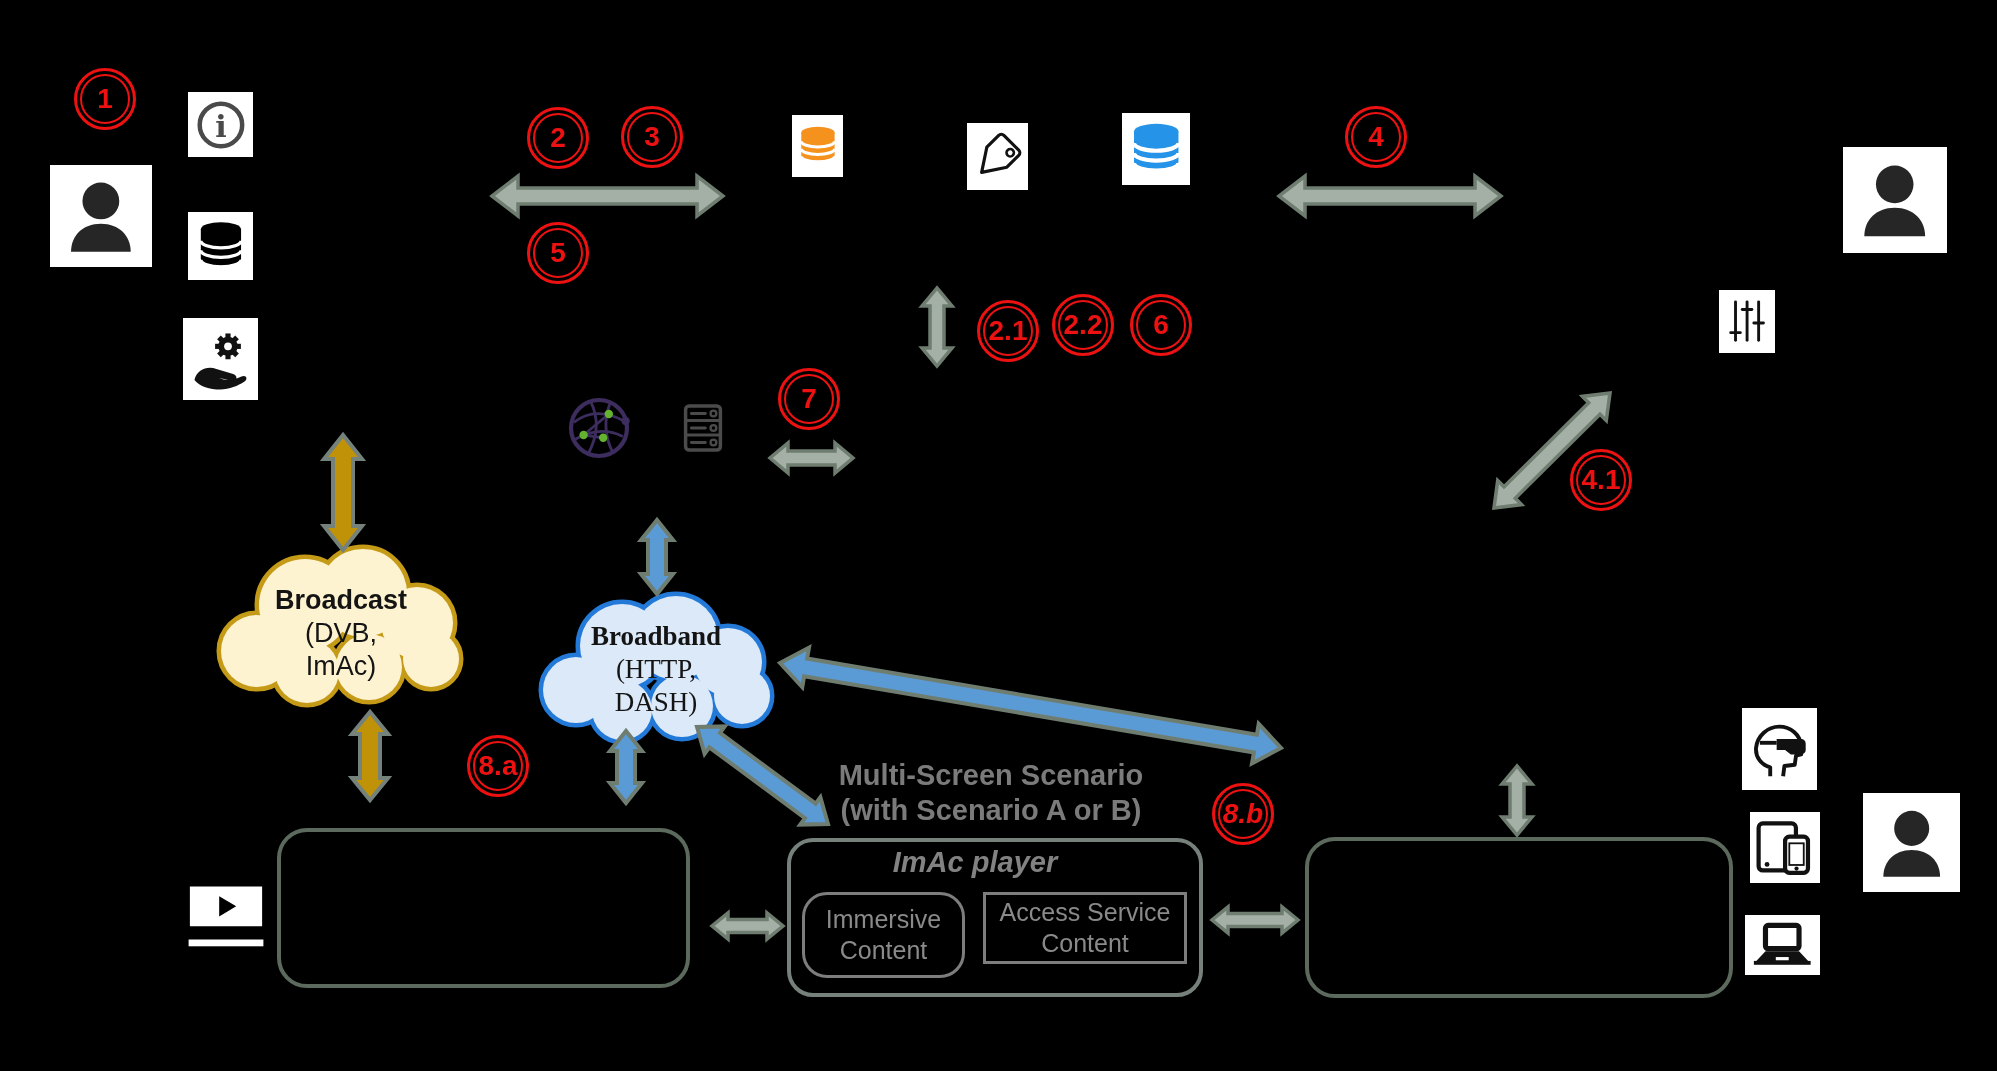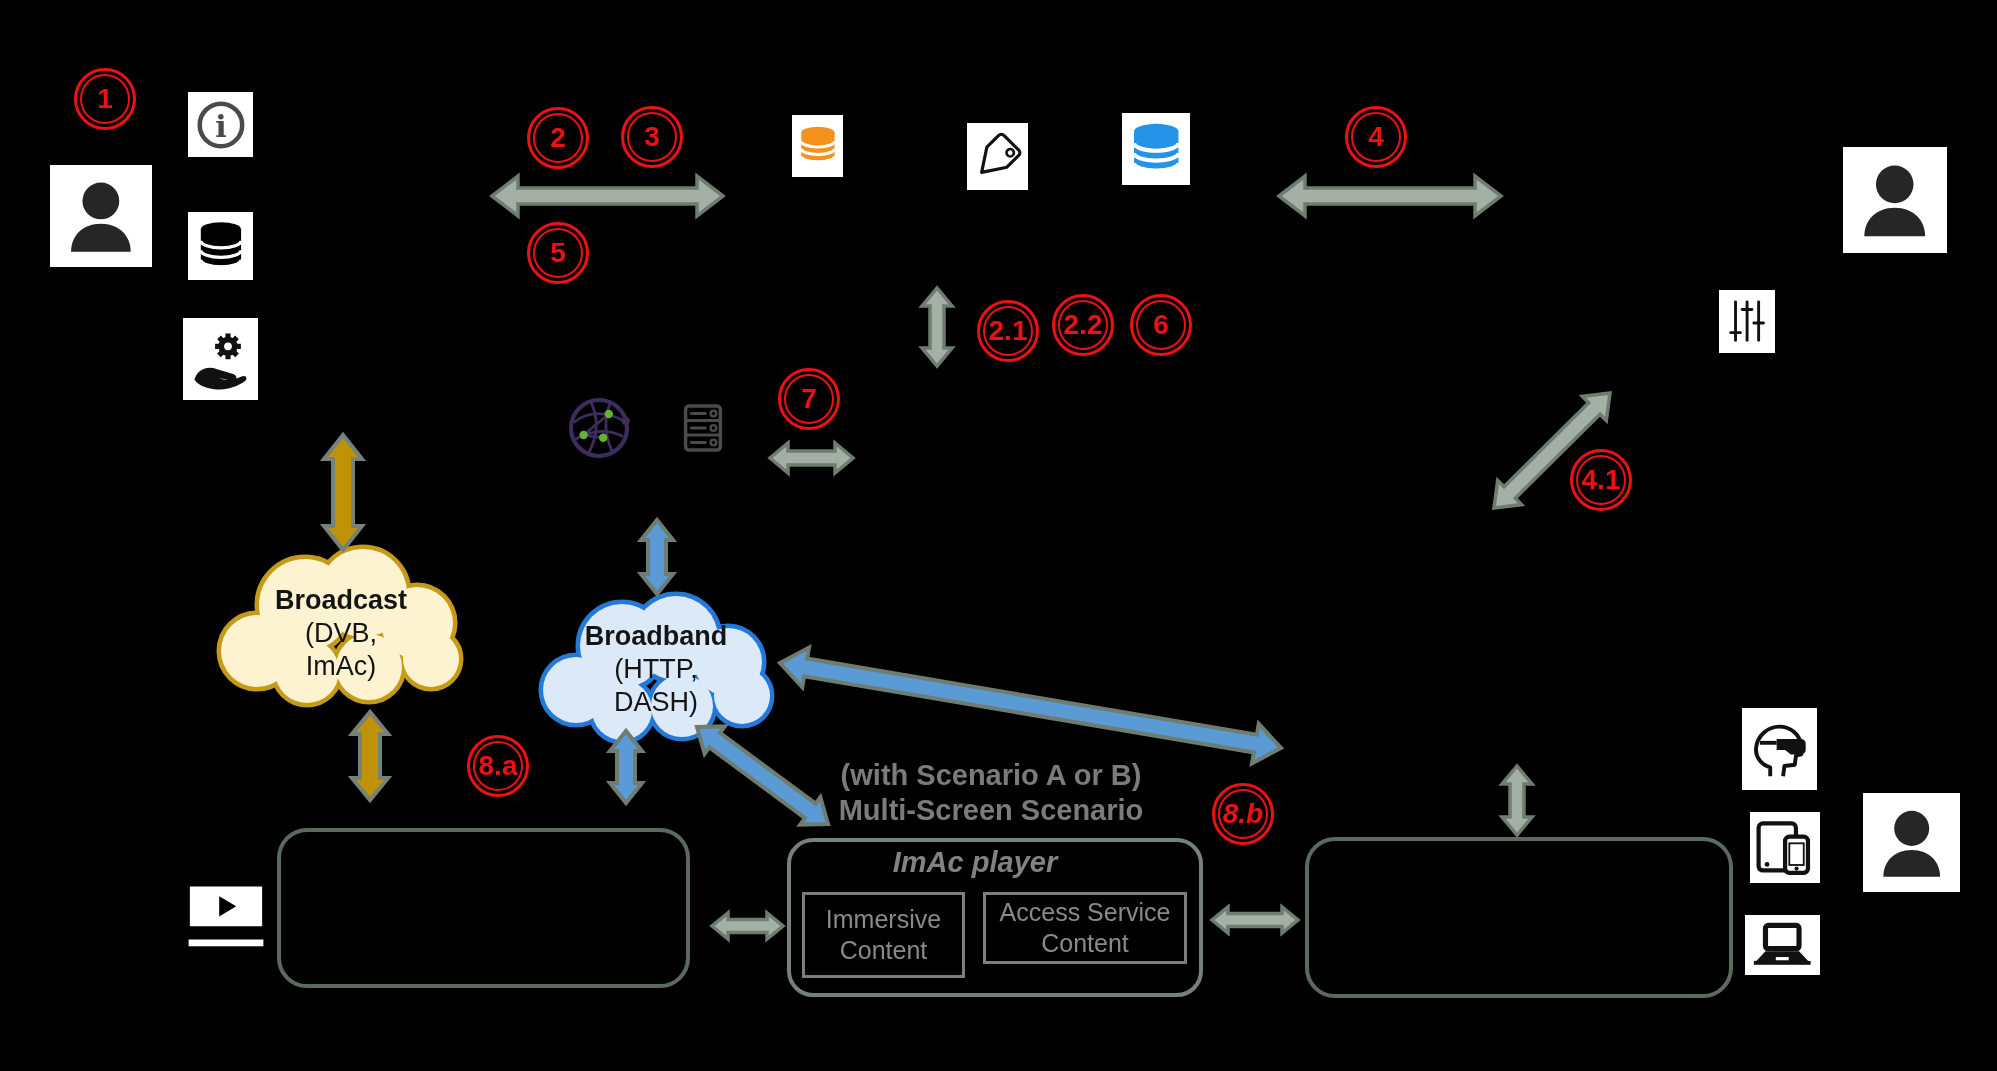--- a/index.html
+++ b/index.html
@@ -76,21 +76,21 @@
     <g fill="#dce9f8">
       <circle cx="46" cy="112" r="33"></circle>
         <circle cx="92" cy="68" r="42"></circle>
         <circle cx="146" cy="60" r="42"></circle>
       <circle cx="198" cy="84" r="34"></circle>
         <circle cx="212" cy="118" r="28"></circle>
         <circle cx="152" cy="128" r="31"></circle>
       <circle cx="92" cy="132" r="30"></circle>
     </g>
   </svg>
-  <div class="cloudtext" style="left:541px;top:620px;width:230px;">
+  <div class="cloudtext" style="left:541px;top:620px;width:230px;font-family:Liberation Serif, serif;">
     <div class="b">Broadband</div>
     <div>(HTTP,</div>
     <div>DASH)</div>
   </div>
 
   <svg class="arrowlayer" width="1997" height="1071">
     <path class="arr-gray" d="M492.0,196.0L518.0,216.0L518.0,204.0L697.0,204.0L697.0,216.0L723.0,196.0L697.0,176.0L697.0,188.0L518.0,188.0L518.0,176.0Z"></path>
     <path class="arr-gray" d="M1279.0,196.0L1305.0,216.0L1305.0,204.0L1475.0,204.0L1475.0,216.0L1501.0,196.0L1475.0,176.0L1475.0,188.0L1305.0,188.0L1305.0,176.0Z"></path>
     <path class="arr-gray" d="M937.0,288.0L922.0,306.0L930.0,306.0L930.0,348.0L922.0,348.0L937.0,366.0L952.0,348.0L944.0,348.0L944.0,306.0L952.0,306.0Z"></path>
     <path class="arr-gray" d="M770.0,458.0L788.0,473.0L788.0,465.0L835.0,465.0L835.0,473.0L853.0,458.0L835.0,443.0L835.0,451.0L788.0,451.0L788.0,443.0Z"></path>
@@ -283,25 +283,25 @@
     </svg>
   </div>
   <div class="icobox" style="left:1863px;top:793px;width:97px;height:99px;">
     <svg viewBox="0 0 100 100">
         <circle cx="50" cy="33" r="21" fill="#262626"></circle>
       <path d="M50 59 C29 59 16 73 16 91 L84 91 C84 73 71 59 50 59 Z" fill="#262626"></path>
       </svg>
   </div>
 
   <div class="graytitle" style="left:790px;top:758px;width:402px;font-size:29px;line-height:35px;">
+    <div>Multi-Screen Scenario</div>
     <div>(with Scenario A or B)</div>
-    <div>Multi-Screen Scenario</div>
   </div>
   <div class="graytitle" style="left:787px;top:846px;width:376px;font-size:29px;color:#828282;font-style:italic;">ImAc player</div>
-  <div class="innerbox" style="left:802px;top:892px;width:163px;height:86px;">
+  <div class="innerbox" style="left:802px;top:892px;width:163px;height:86px;border-radius:25px;">
     <div>Immersive</div>
     <div>Content</div>
   </div>
   <div class="innerbox" style="left:983px;top:892px;width:204px;height:72px;">
     <div>Access Service</div>
     <div>Content</div>
   </div>
 
 </div>
 

